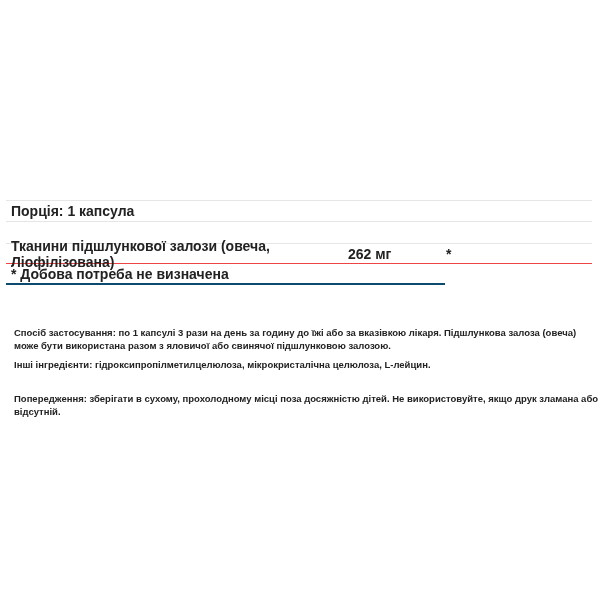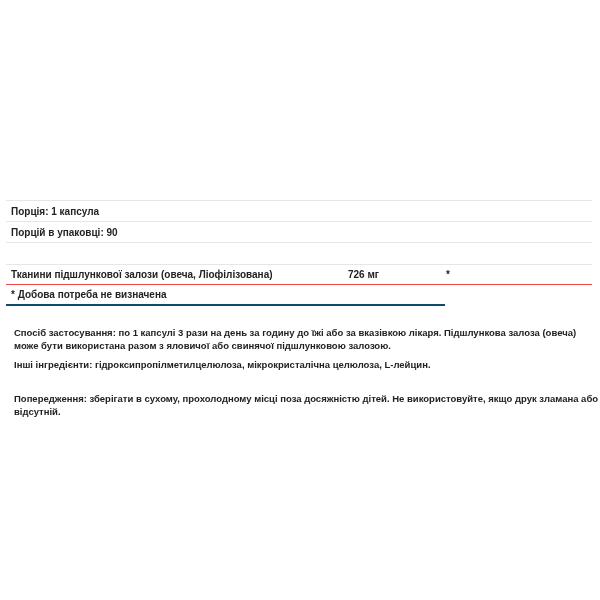--- a/index.html
+++ b/index.html
@@ -13,21 +13,21 @@
     body {
       font-family: "Liberation Sans", "DejaVu Sans", sans-serif;
       color: #222222;
       position: relative;
     }
     .facts {
       position: absolute;
       left: 6px;
       top: 200px;
       width: 586px;
-      font-size: 10px;
+      font-size: 14px;
       font-weight: bold;
     }
     .row {
       height: 21px;
       border-top: 1px solid #e6e6e6;
       display: flex;
       align-items: center;
       box-sizing: border-box;
     }
     .row .c1 { padding-left: 5px; width: 337px; }
@@ -52,27 +52,24 @@
     #p2 { top: 350px; }
     #p3 { top: 384px; }
   </style>
 </head>
 <body>
 
 <div class="facts">
   <div class="row">
     <span class="c1">Порція: 1 капсула</span>
   </div>
-  <div class="row">
-    <span class="c1">Порцій в упаковці: 90</span>
-  </div>
   <div class="row blank"></div>
   <div class="row last">
     <span class="c1">Тканини підшлункової залози (овеча, Ліофілізована)</span>
-    <span class="c2">726 мг</span>
+    <span class="c2">262 мг</span>
     <span class="c3">*</span>
   </div>
   <div class="row footnote" style="border-top:none;">
     <span class="c1">* Добова потреба не визначена</span>
   </div>
 </div>
 
 <p class="para" id="p1">Спосіб застосування: по 1 капсулі 3 рази на день за годину до їжі або за вказівкою лікаря. Підшлункова залоза (овеча) може бути використана разом з яловичої або свинячої підшлунковою залозою.</p>
 <p class="para" id="p2">Інші інгредієнти: гідроксипропілметилцелюлоза, мікрокристалічна целюлоза, L-лейцин.</p>
 <p class="para" id="p3">Попередження: зберігати в сухому, прохолодному місці поза досяжністю дітей. Не використовуйте, якщо друк зламана або відсутній.</p>

